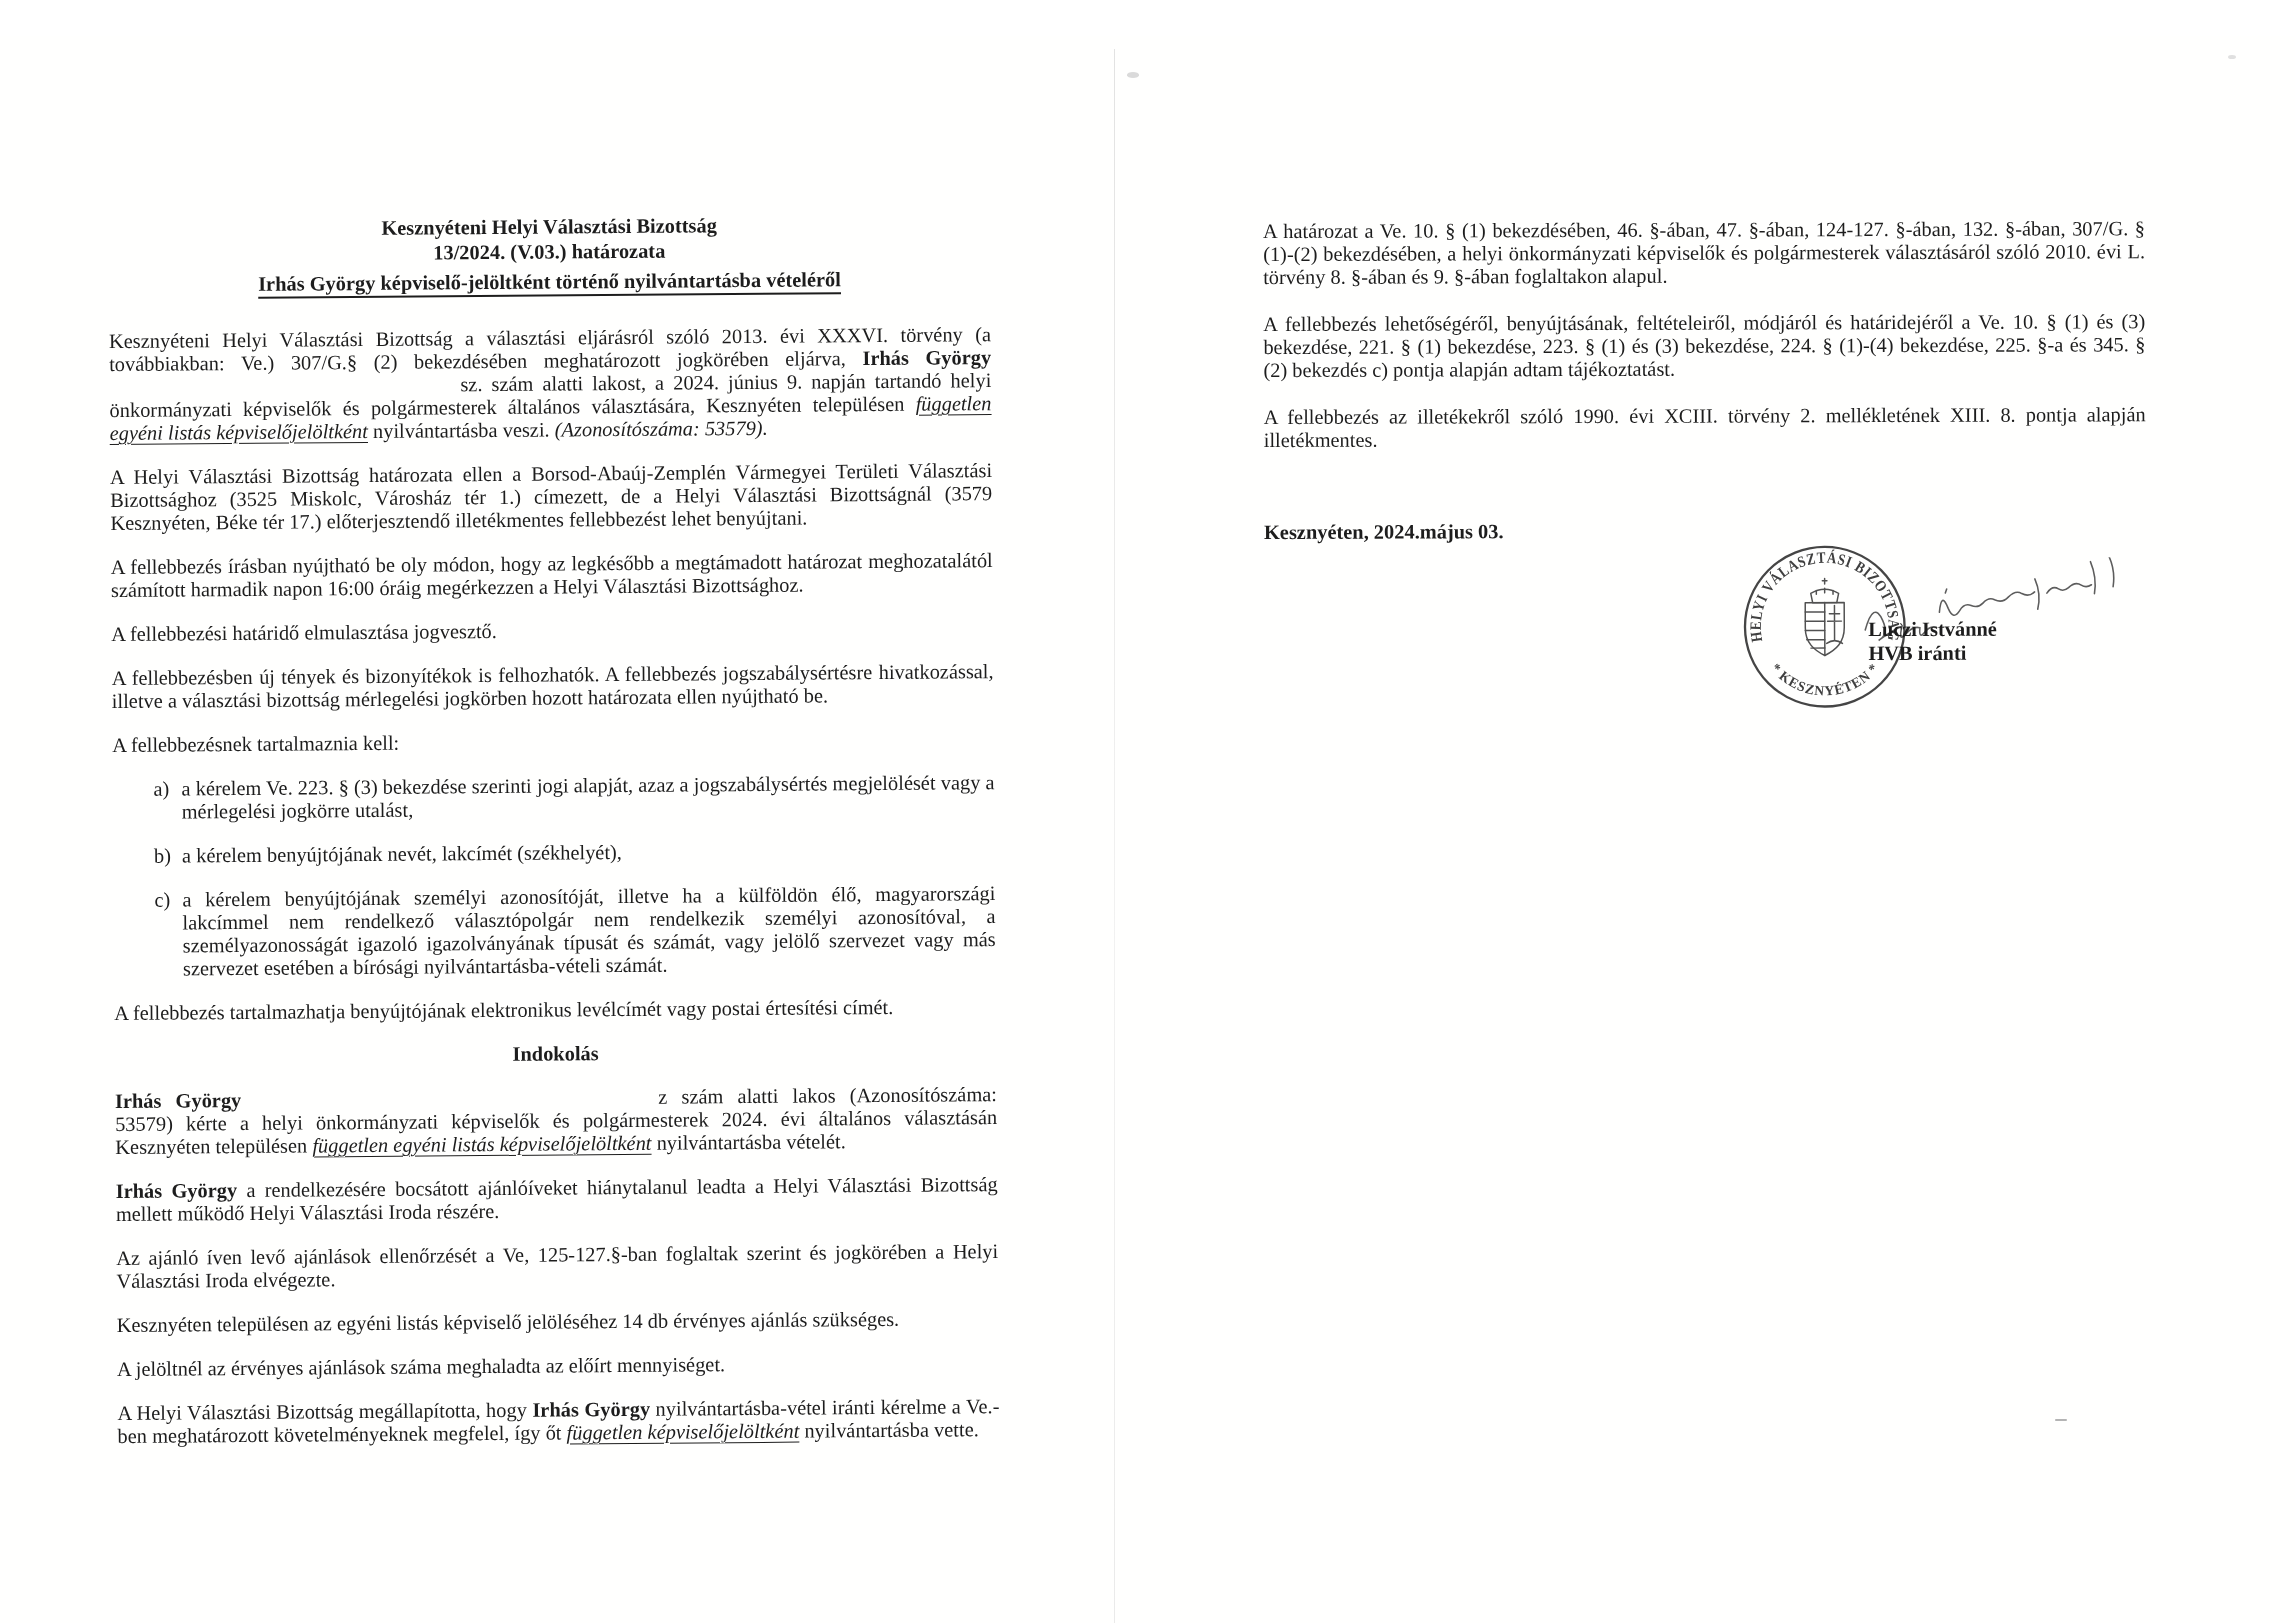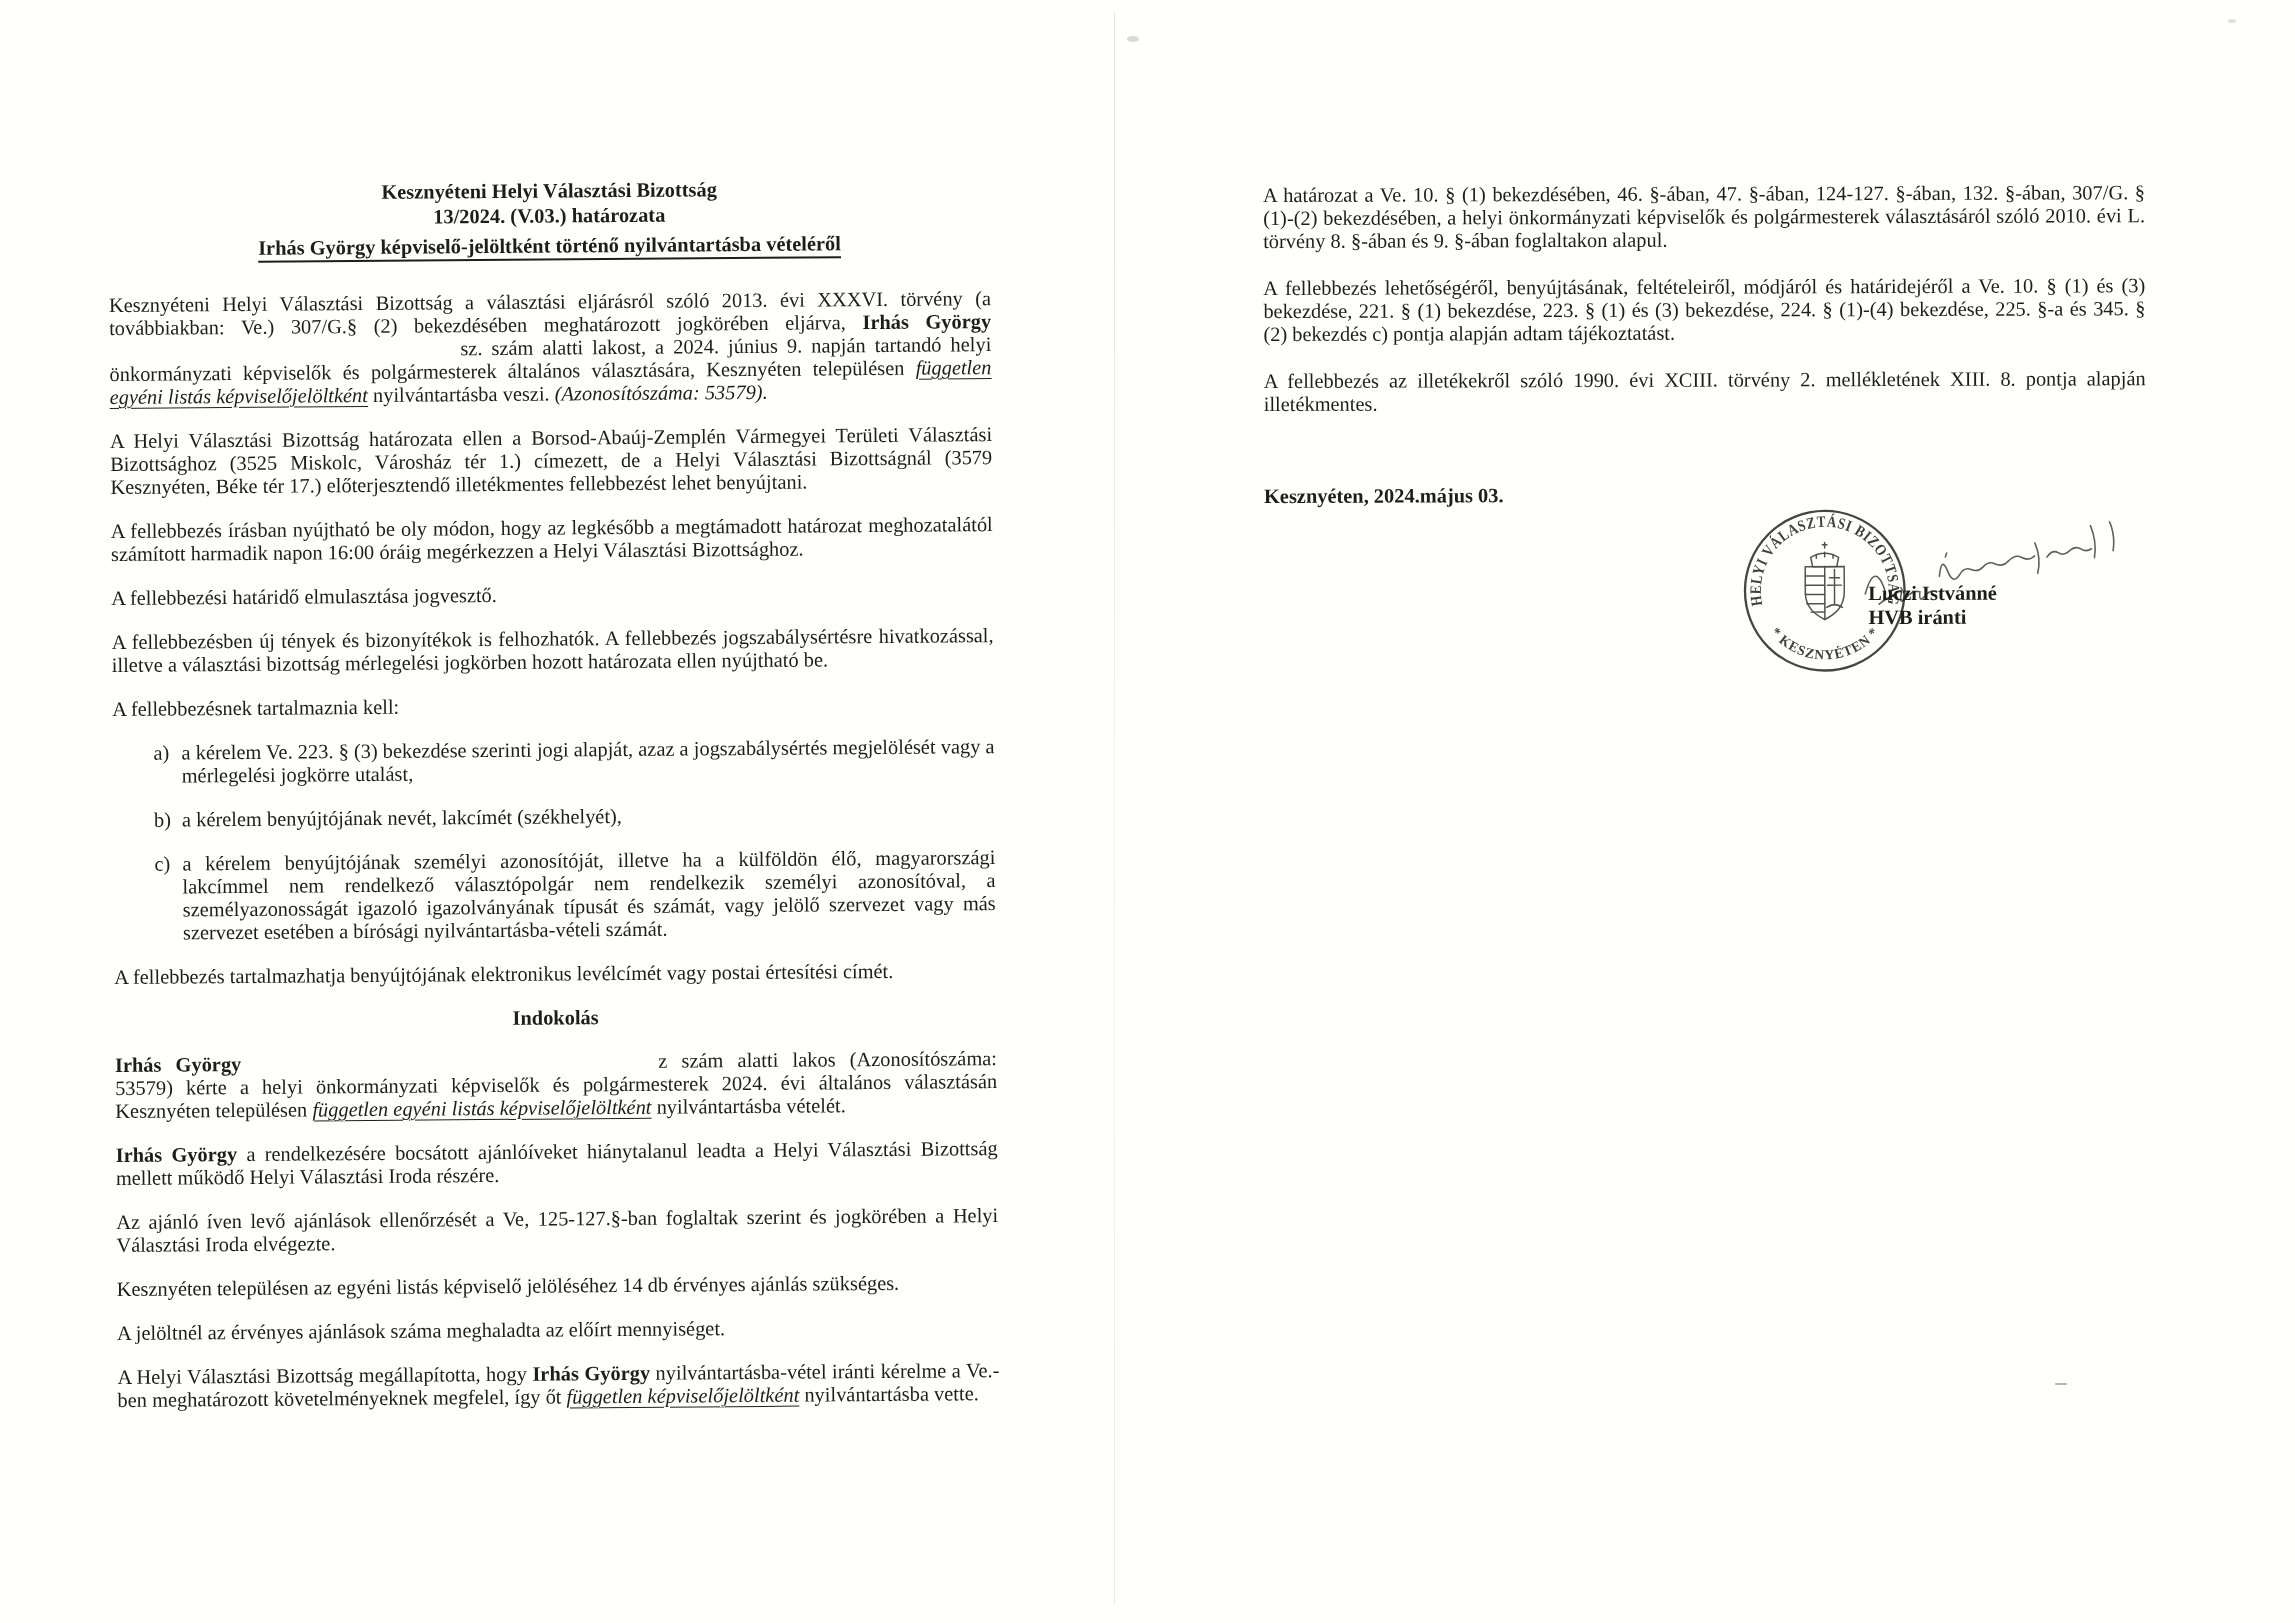--- a/index.html
+++ b/index.html
@@ -3,21 +3,21 @@
 <meta charset="utf-8">
 <title>13/2024. (V.03.) határozata</title>
 <style>
   html,body{margin:0;padding:0;}
   body{
     width:2295px;height:1623px;overflow:hidden;position:relative;
     background:#ffffff;
     font-family:"Liberation Serif","DejaVu Serif",serif;
     color:#1d1d1d;
   }
-  .scan{position:absolute;inset:0;background:#fffffe;}
+  .scan{position:absolute;inset:0;background:#fffffe;margin-top:36px;}
   
   .fold{
     position:absolute;left:1114px;top:13px;width:1.4px;height:1592px;
     background:linear-gradient(to bottom,#c6c6c6,#e4e4e4 55%,#d5d5d5);
     opacity:.5;
   }
   .page{position:absolute;transform-origin:0 0;}
   .page-left{left:108px;top:182px;width:882px;transform:rotate(-0.45deg);}
   .page-right{left:1263px;top:184px;width:882px;transform:rotate(-0.18deg);}
 

